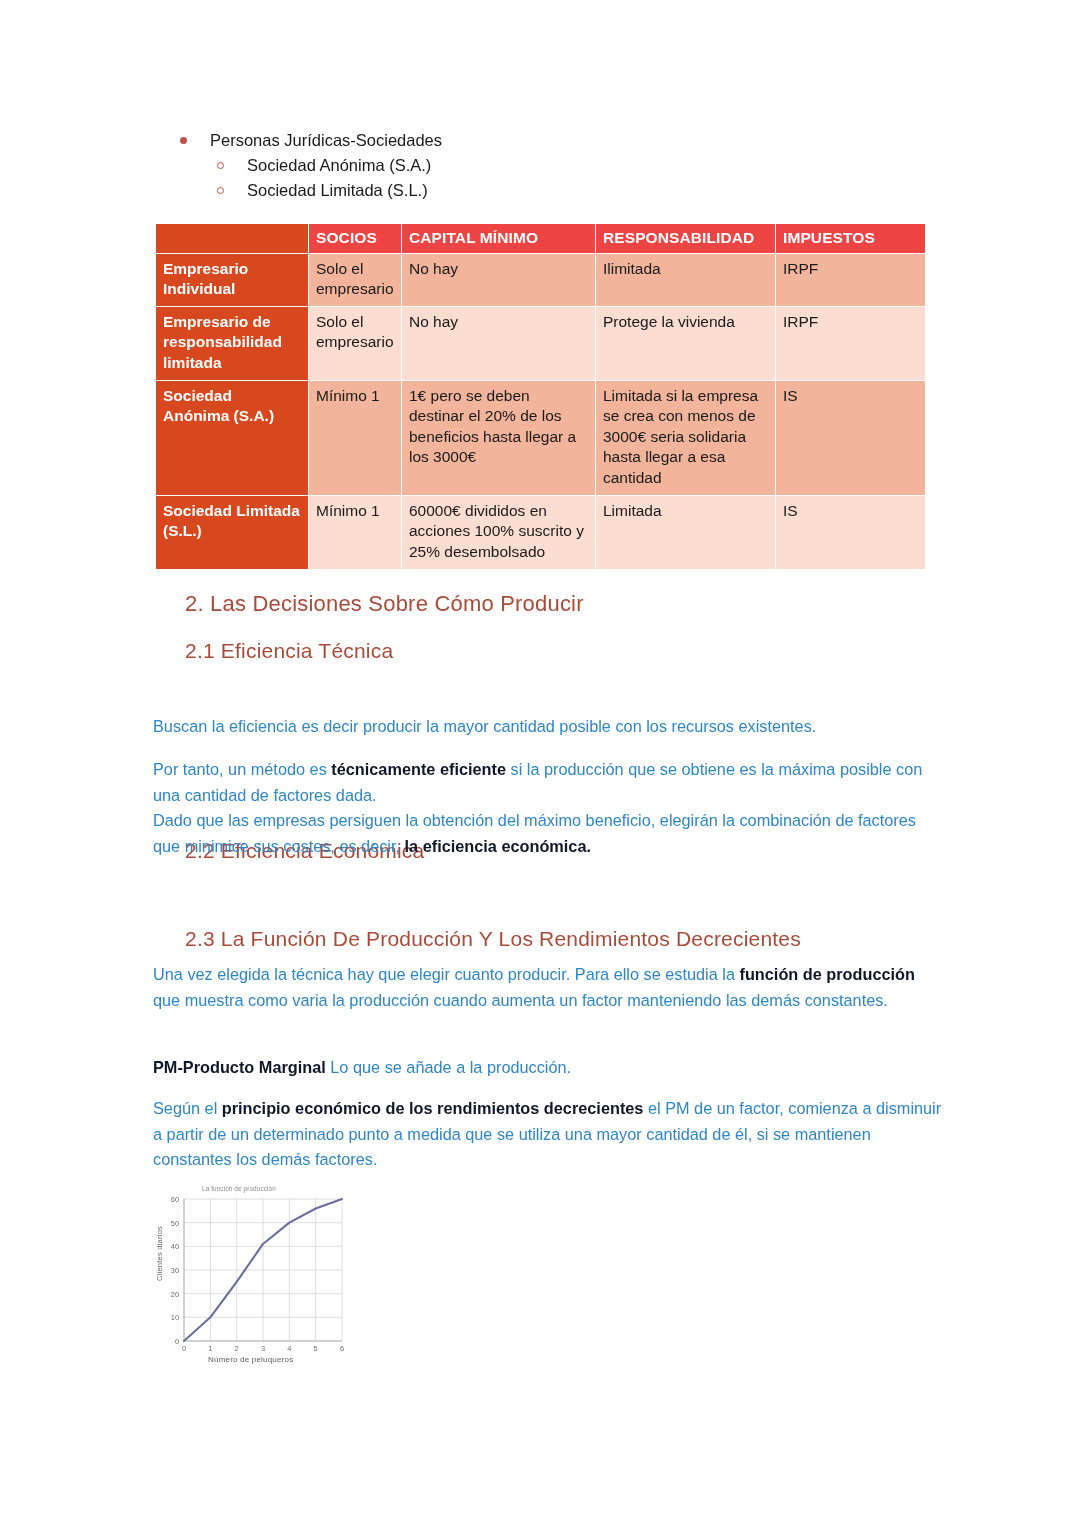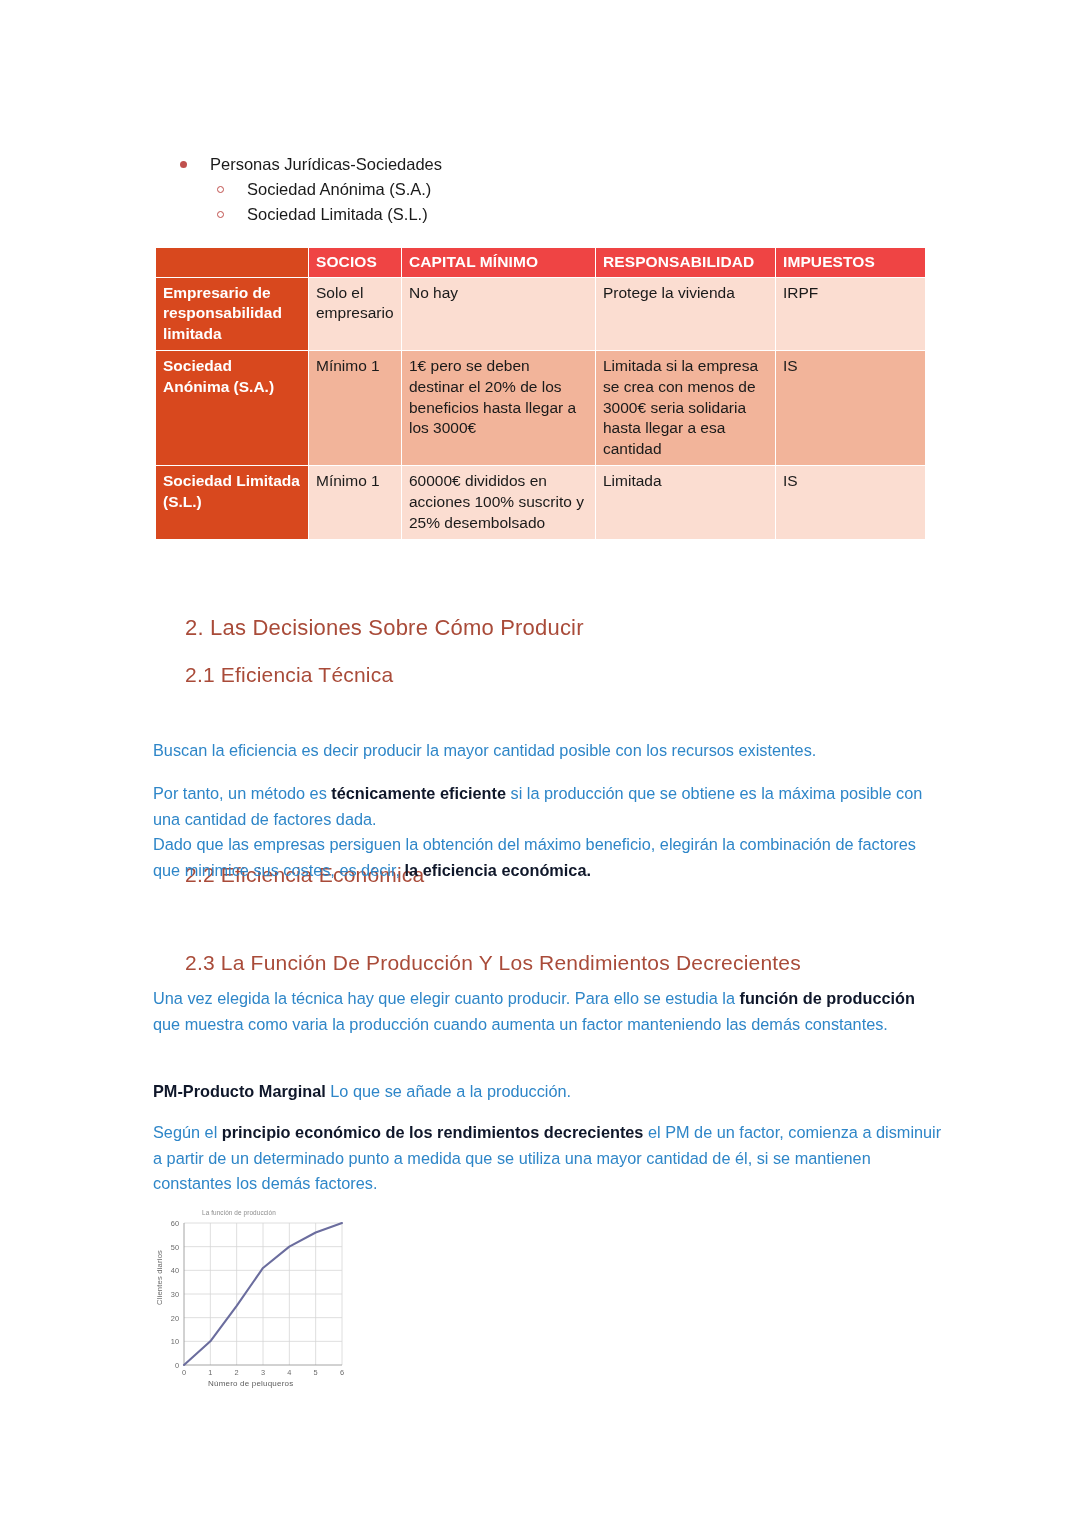--- a/index.html
+++ b/index.html
@@ -14,21 +14,20 @@
     position: relative;
     overflow: hidden;
   }
 
   .page {
     position: absolute;
     left: 0; top: 0;
     width: 1080px;
     height: 1249px;
     background: #ffffff;
-    margin-top: 24px;
   }
 
   
   .bullets {
     position: absolute;
     left: 155px;
     top: 128px;
     width: 790px;
   }
   .bullet-l1, .bullet-l2 {
@@ -226,20 +225,27 @@
       <thead>
         <tr>
           <th class="blank"></th>
           <th>SOCIOS</th>
           <th>CAPITAL MÍNIMO</th>
           <th>RESPONSABILIDAD</th>
           <th>IMPUESTOS</th>
         </tr>
       </thead>
       <tbody>
+        <tr class="band-a">
+          <td class="rowhead">Empresario Individual</td>
+          <td class="cell">Solo el empresario</td>
+          <td class="cell">No hay</td>
+          <td class="cell">Ilimitada</td>
+          <td class="cell">IRPF</td>
+        </tr>
         <tr class="band-b">
           <td class="rowhead">Empresario de responsabilidad limitada</td>
           <td class="cell">Solo el empresario</td>
           <td class="cell">No hay</td>
           <td class="cell">Protege la vivienda</td>
           <td class="cell">IRPF</td>
         </tr>
         <tr class="band-a">
           <td class="rowhead">Sociedad Anónima (S.A.)</td>
           <td class="cell">Mínimo 1</td>

